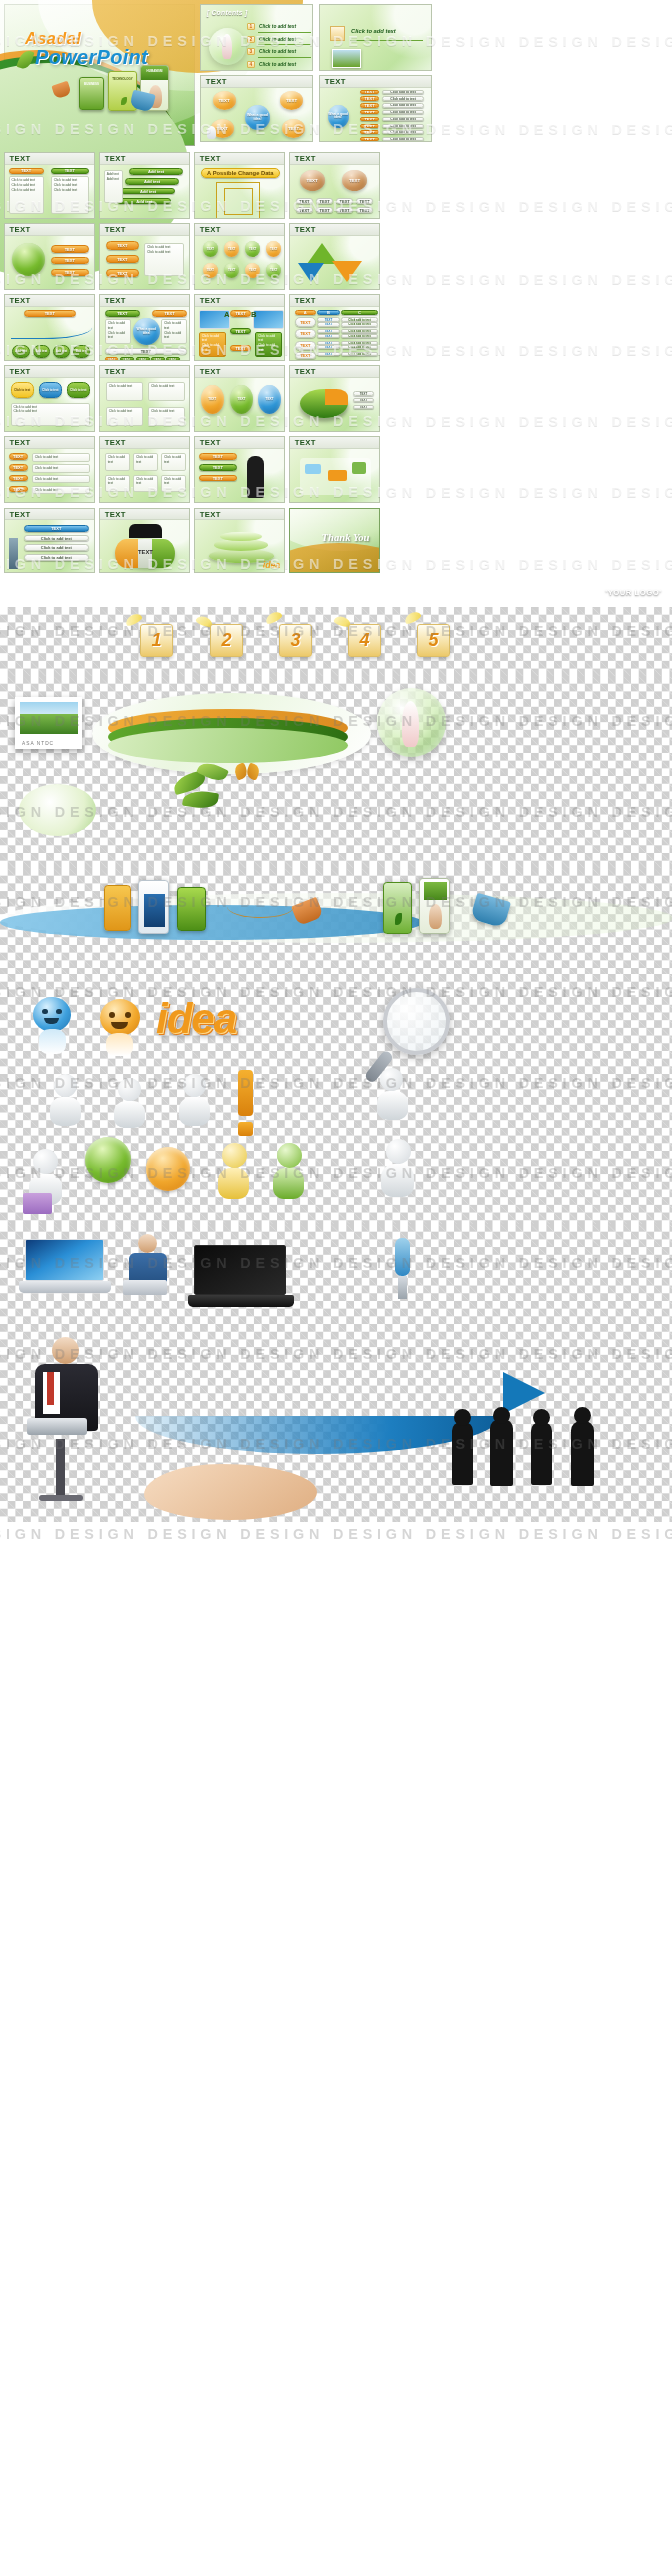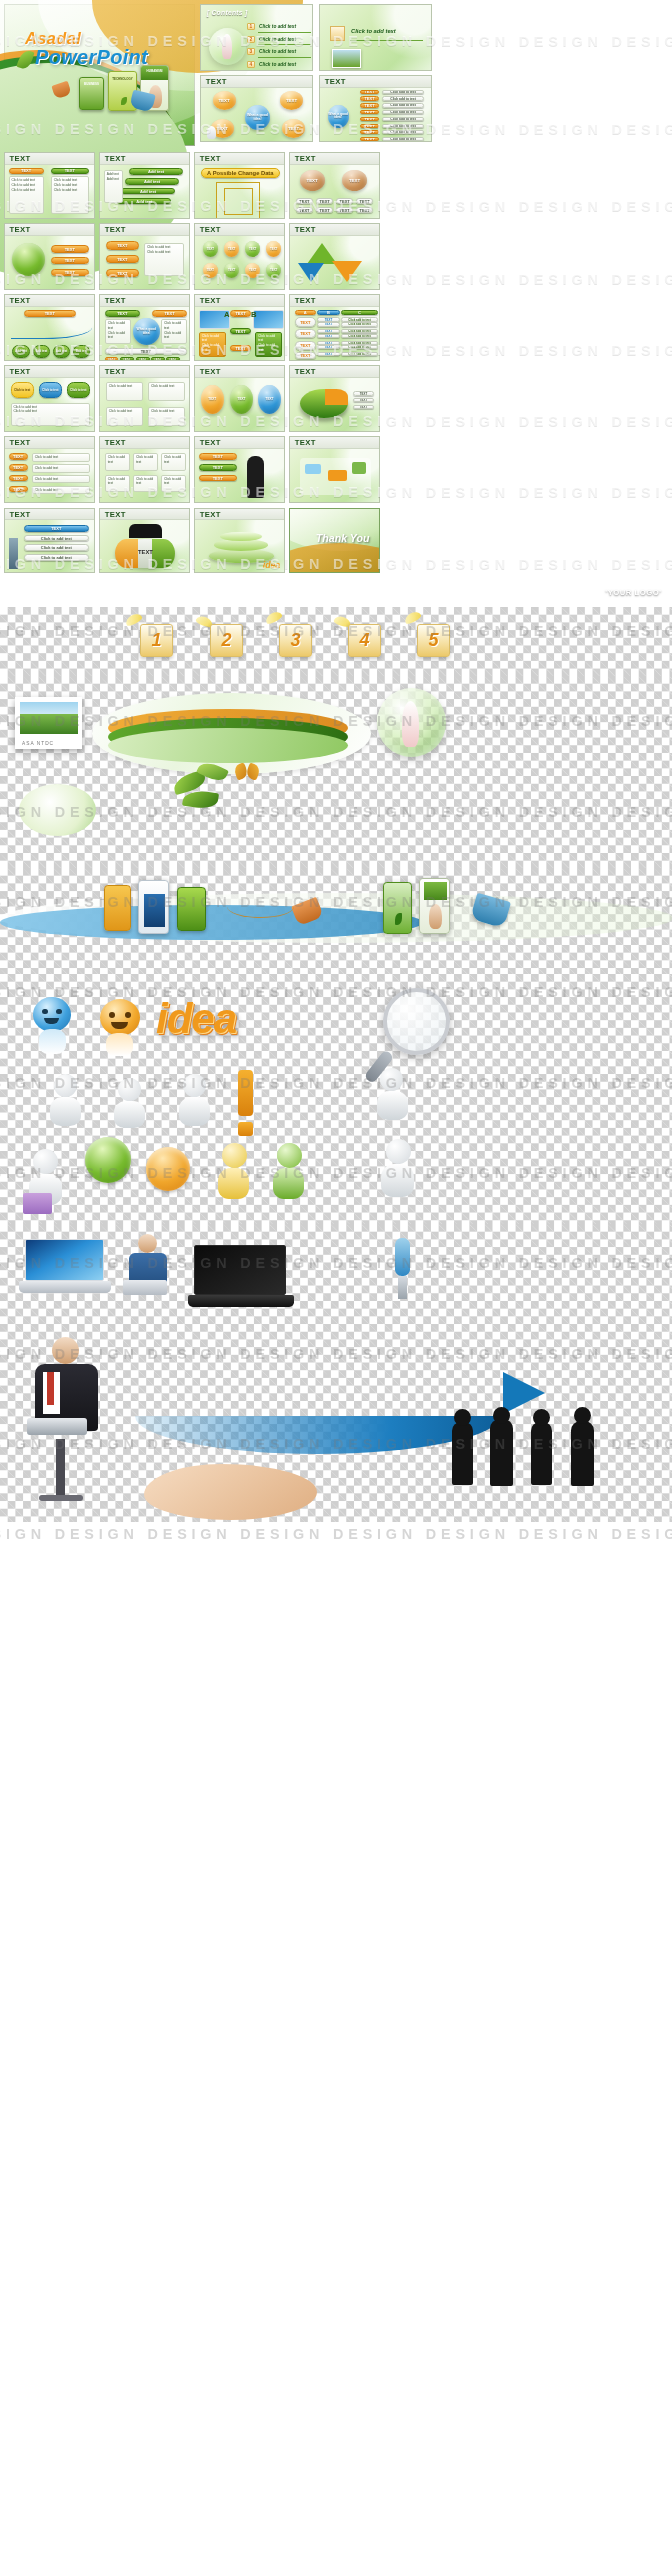--- a/index.html
+++ b/index.html
@@ -605,21 +605,21 @@
       </div>
     <div class="s-body">
       <div style="position:absolute;left:13.5px;top:29px;width:65px;height:13.5px;border-radius:50%;background:linear-gradient(to bottom,#dff0c5,#8cc24a);box-shadow:0 1.9px 2.9px rgba(0,0,0,.22);"></div>
       <div style="position:absolute;left:19px;top:19px;width:54px;height:11.5px;border-radius:50%;background:linear-gradient(to bottom,#eaf7d5,#9fd15a);"></div>
       <div style="position:absolute;left:25px;top:11.5px;width:42px;height:9.6px;border-radius:50%;background:linear-gradient(to bottom,#f3fbe6,#b2dc72);"></div>
       <div style="position:absolute;right:3.8px;bottom:1.9px;font-size:8.7px;font-weight:bold;font-style:italic;color:#f0991c;">idea</div>
     </div>
   </div>
 
   <div class="slide" style="left:289px;top:508px;width:91px;height:65px;border-color:#7aa35f;background:linear-gradient(160deg,#eef8e0,#bfe39f 55%,#6cae45 100%);">
-    <div style="position:absolute;inset:0;">
+    <div style="position:absolute;inset:0;font-family:Liberation Serif, serif;">
       <div style="position:absolute;left:-19px;top:-25px;width:144px;height:67px;border-radius:50%;background:linear-gradient(140deg,rgba(255,255,255,.85),rgba(255,255,255,0));"></div>
       <div style="position:absolute;left:-23px;bottom:-27px;width:144px;height:56px;border-radius:50%;background:linear-gradient(140deg,#e9a424,#c77c10);opacity:.75;"></div>
       <div style="position:absolute;right:9.6px;top:23px;font-size:10.6px;font-weight:bold;font-style:italic;color:#ffffff;text-shadow:1px 1px 1.9px rgba(0,0,0,.45);">Thank You</div>
     </div>
   </div>
 </section>
 
 <section class="asset" id="asset-numbers" style="height:69px;">
   <div class="petal" style="left:125px;top:7.7px;"></div>
   <div class="numcard" style="left:140px;top:17.3px;">1</div>

